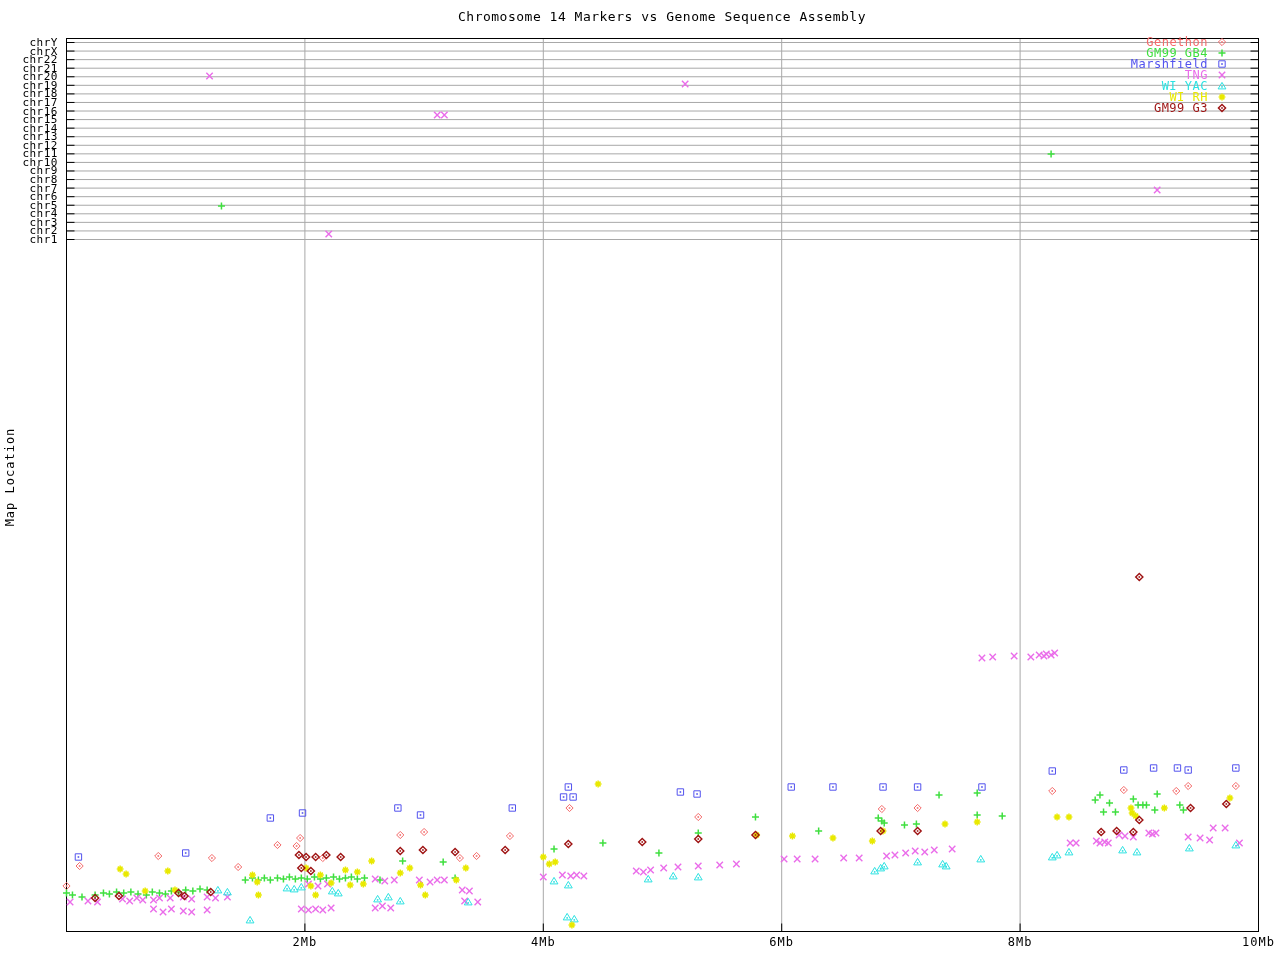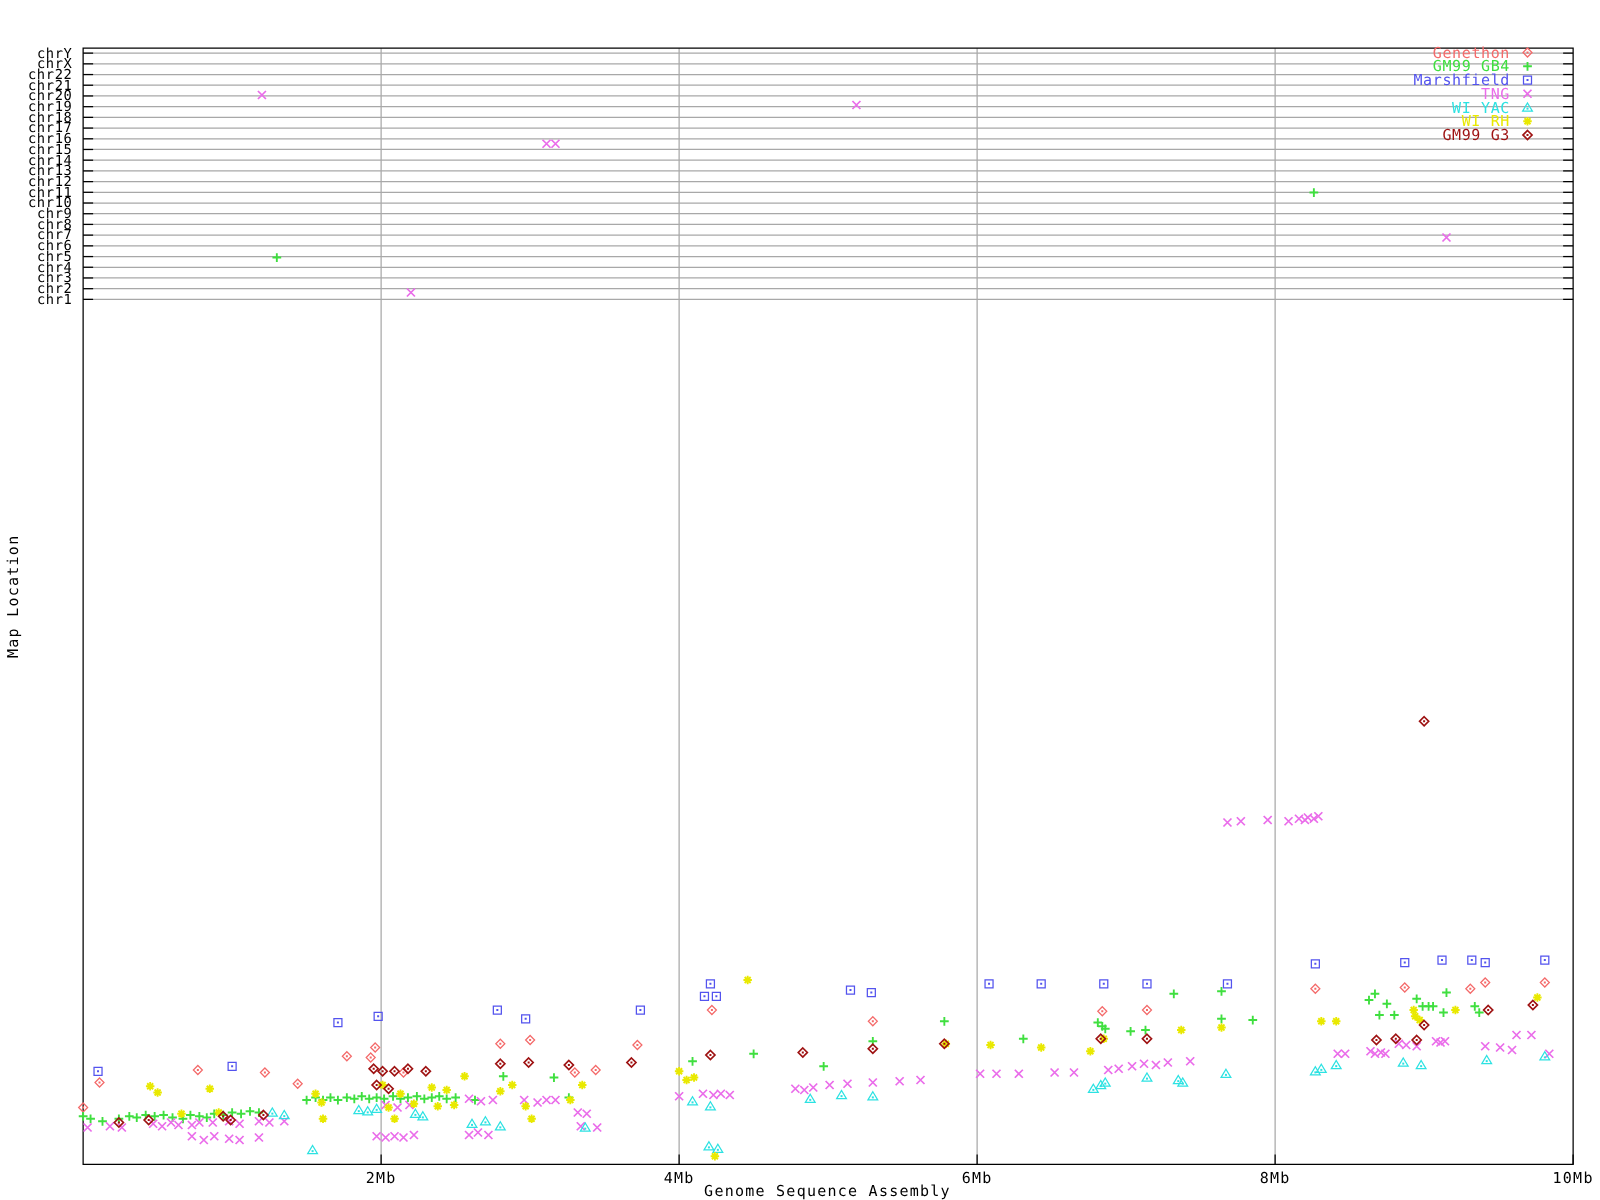--- a/index.html
+++ b/index.html
@@ -10,20 +10,21 @@
          font-size:13px;letter-spacing:.5px;white-space:nowrap;}
   .xlabel{position:absolute;top:946px;left:66px;width:1192px;text-align:center;
           font-size:12px;letter-spacing:1px;white-space:nowrap;}
   .ylabel{position:absolute;left:10px;top:477px;transform:translate(-50%,-50%) rotate(-90deg);
           font-size:12px;letter-spacing:1px;white-space:nowrap;}
 </style>
 </head>
 <body>
 
 <div class="chart">
+  <div class="title">Chromosome 14 Markers vs Genome Sequence Assembly</div>
   <div class="ylabel">Map Location</div>
   <svg id="plot" width="1280" height="960" viewBox="0 0 1280 960">
       <g>
         <line x1="66.5" y1="42.5" x2="1258.5" y2="42.5" stroke="#a8a8a8" stroke-width="1"></line>
         <line x1="66.5" y1="42.5" x2="74.5" y2="42.5" stroke="#000000" stroke-width="1"></line>
         <line x1="1250.5" y1="42.5" x2="1258.5" y2="42.5" stroke="#000000" stroke-width="1"></line>
         <text x="58" y="46" text-anchor="end" font-size="11" letter-spacing="0.5" fill="#000">chrY</text>
         <line x1="66.5" y1="51.065217391304344" x2="1258.5" y2="51.065217391304344" stroke="#a8a8a8" stroke-width="1"></line>
         <line x1="66.5" y1="51.065217391304344" x2="74.5" y2="51.065217391304344" stroke="#000000" stroke-width="1"></line>
         <line x1="1250.5" y1="51.065217391304344" x2="1258.5" y2="51.065217391304344" stroke="#000000" stroke-width="1"></line>
@@ -1276,14 +1277,13 @@
         </g>
         <g>
           <text x="1208" y="112" text-anchor="end" font-size="12" letter-spacing="0.5" fill="#9e1212">GM99 G3</text>
           <g transform="translate(1222,108)">
             <path d="M0,-3.6 L3.6,0 L0,3.6 L-3.6,0 Z" stroke="#9e1212" fill="none" stroke-width="1.4"></path>
             <rect x="-0.8" y="-0.8" width="1.6" height="1.6" fill="#9e1212"></rect>
           </g>
         </g>
       </g>
     </svg>
-  <div class="xlabel">Genome Sequence Assembly</div>
 </div>
 
 </body></html>

